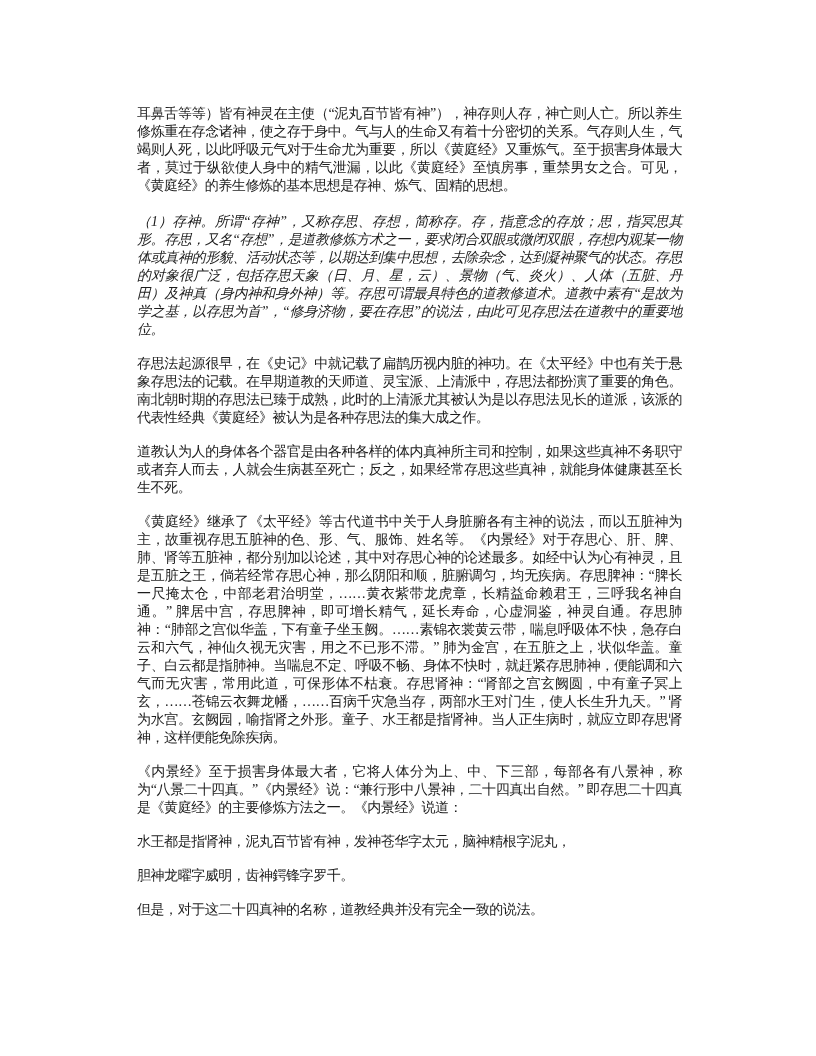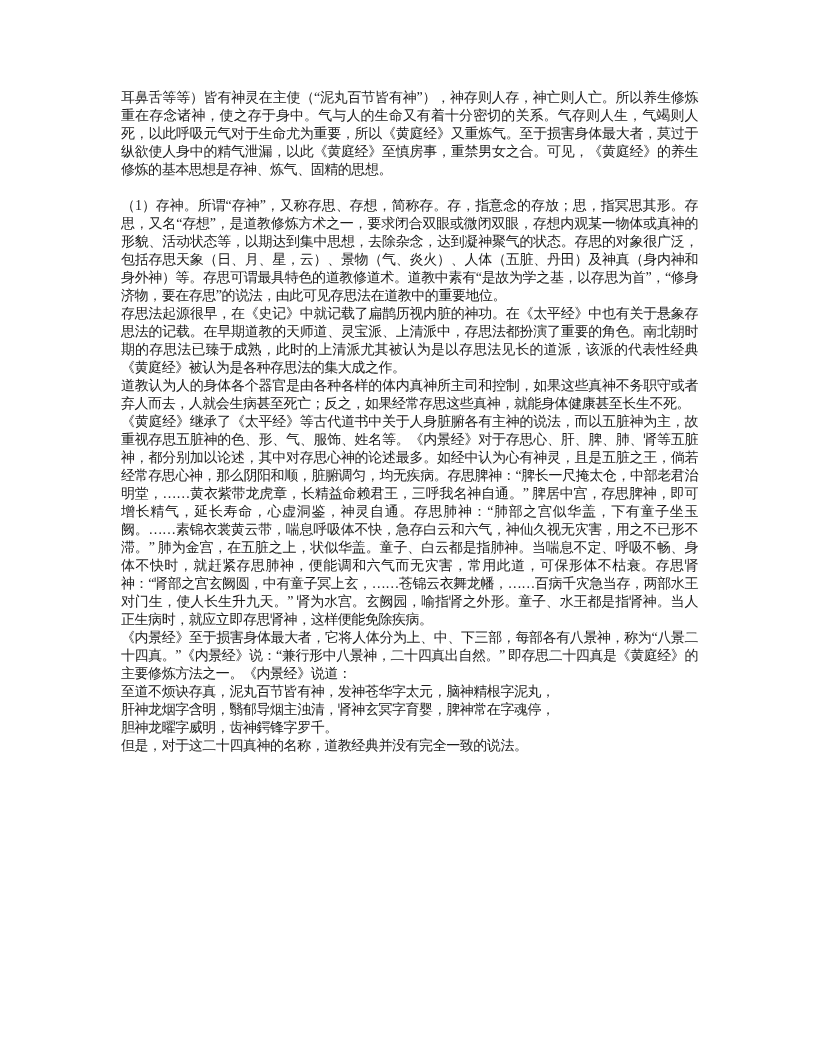--- a/index.html
+++ b/index.html
@@ -22,36 +22,36 @@
     width: 577px;
     font-family: "Liberation Serif", "DejaVu Serif", serif;
     font-size: 14px;
     line-height: 18px;
     letter-spacing: -0.45px;
     color: #1c1c1c;
     text-align: justify;
     text-justify: inter-character;
   }
   .para {
-    margin: 0;
+    margin: 16px;
     padding: 0;
   }
   .para.gap-before {
     margin-top: 18px;
+    font-style: italic;
   }
 </style>
 </head>
 <body>
 
 <div class="page">
   <div class="text-block">
     <p class="para">耳鼻舌等等）皆有神灵在主使（“泥丸百节皆有神”），神存则人存，神亡则人亡。所以养生修炼重在存念诸神，使之存于身中。气与人的生命又有着十分密切的关系。气存则人生，气竭则人死，以此呼吸元气对于生命尤为重要，所以《黄庭经》又重炼气。至于损害身体最大者，莫过于纵欲使人身中的精气泄漏，以此《黄庭经》至慎房事，重禁男女之合。可见，《黄庭经》的养生修炼的基本思想是存神、炼气、固精的思想。</p>
     <p class="para gap-before">（1）存神。所谓“存神”，又称存思、存想，简称存。存，指意念的存放；思，指冥思其形。存思，又名“存想”，是道教修炼方术之一，要求闭合双眼或微闭双眼，存想内观某一物体或真神的形貌、活动状态等，以期达到集中思想，去除杂念，达到凝神聚气的状态。存思的对象很广泛，包括存思天象（日、月、星，云）、景物（气、炎火）、人体（五脏、丹田）及神真（身内神和身外神）等。存思可谓最具特色的道教修道术。道教中素有“是故为学之基，以存思为首”，“修身济物，要在存思”的说法，由此可见存思法在道教中的重要地位。</p>
     <p class="para">存思法起源很早，在《史记》中就记载了扁鹊历视内脏的神功。在《太平经》中也有关于悬象存思法的记载。在早期道教的天师道、灵宝派、上清派中，存思法都扮演了重要的角色。南北朝时期的存思法已臻于成熟，此时的上清派尤其被认为是以存思法见长的道派，该派的代表性经典《黄庭经》被认为是各种存思法的集大成之作。</p>
     <p class="para">道教认为人的身体各个器官是由各种各样的体内真神所主司和控制，如果这些真神不务职守或者弃人而去，人就会生病甚至死亡；反之，如果经常存思这些真神，就能身体健康甚至长生不死。</p>
     <p class="para">《黄庭经》继承了《太平经》等古代道书中关于人身脏腑各有主神的说法，而以五脏神为主，故重视存思五脏神的色、形、气、服饰、姓名等。《内景经》对于存思心、肝、脾、肺、肾等五脏神，都分别加以论述，其中对存思心神的论述最多。如经中认为心有神灵，且是五脏之王，倘若经常存思心神，那么阴阳和顺，脏腑调匀，均无疾病。存思脾神：“脾长一尺掩太仓，中部老君治明堂，……黄衣紫带龙虎章，长精益命赖君王，三呼我名神自通。” 脾居中宫，存思脾神，即可增长精气，延长寿命，心虚洞鉴，神灵自通。存思肺神：“肺部之宫似华盖，下有童子坐玉阙。……素锦衣裳黄云带，喘息呼吸体不快，急存白云和六气，神仙久视无灾害，用之不已形不滞。” 肺为金宫，在五脏之上，状似华盖。童子、白云都是指肺神。当喘息不定、呼吸不畅、身体不快时，就赶紧存思肺神，便能调和六气而无灾害，常用此道，可保形体不枯衰。存思肾神：“肾部之宫玄阙圆，中有童子冥上玄，……苍锦云衣舞龙幡，……百病千灾急当存，两部水王对门生，使人长生升九天。” 肾为水宫。玄阙园，喻指肾之外形。童子、水王都是指肾神。当人正生病时，就应立即存思肾神，这样便能免除疾病。</p>
     <p class="para">《内景经》至于损害身体最大者，它将人体分为上、中、下三部，每部各有八景神，称为“八景二十四真。”《内景经》说：“兼行形中八景神，二十四真出自然。” 即存思二十四真是《黄庭经》的主要修炼方法之一。《内景经》说道：</p>
-    <p class="para">至道不烦诀存真，泥丸百节皆有神，发神苍华字太元，脑神精根字泥丸，</p>
-    <p class="para">肝神龙烟字含明，翳郁导烟主浊清，肾神玄冥字育婴，脾神常在字魂停，</p>
+    <p class="para">水王都是指肾神，泥丸百节皆有神，发神苍华字太元，脑神精根字泥丸，</p>
     <p class="para">胆神龙曜字威明，齿神鍔锋字罗千。</p>
     <p class="para">但是，对于这二十四真神的名称，道教经典并没有完全一致的说法。</p>
   </div>
 </div>
 
 </body></html>

